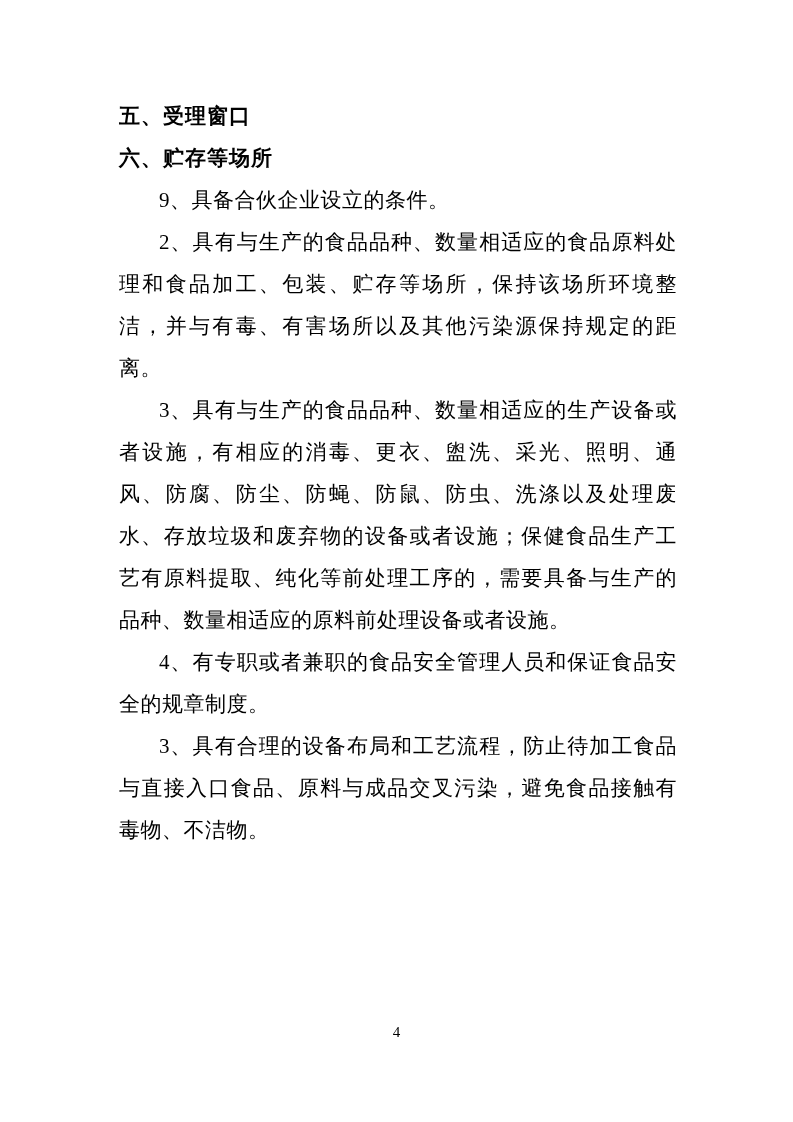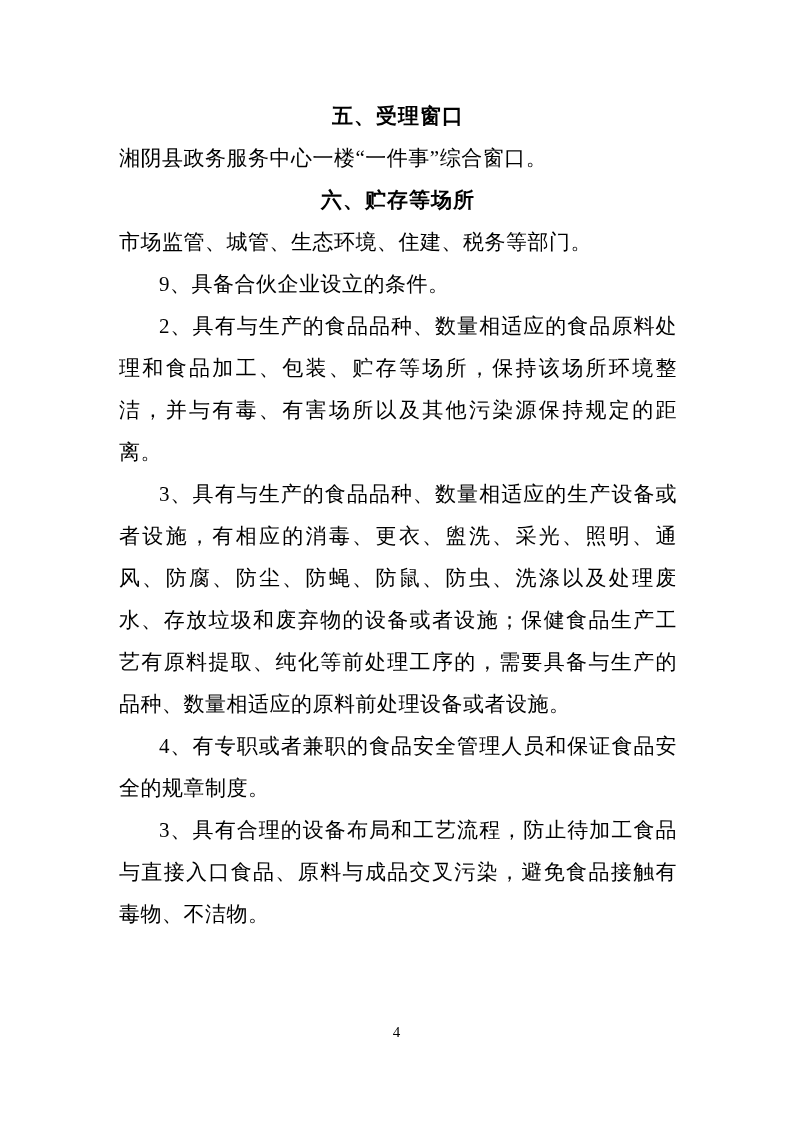--- a/index.html
+++ b/index.html
@@ -18,21 +18,21 @@
     top: 95px;
     width: 558px;
   }
   .sec-heading {
     font-family: "Liberation Sans", "DejaVu Sans", sans-serif;
     font-weight: 700;
     font-size: 21px;
     line-height: 42px;
     letter-spacing: 1px;
     margin: 0;
-    text-align: center;
+    text-align: left;
   }
   .para {
     font-family: "Liberation Serif", "DejaVu Serif", serif;
     font-size: 21px;
     line-height: 42px;
     margin: 0;
     text-align: justify;
     text-justify: inter-character;
     letter-spacing: 0.5px;
   }
@@ -51,24 +51,22 @@
     color: #000000;
   }
 </style>
 </head>
 <body>
 
 <div class="page">
   <div class="content">
 
     <h2 class="sec-heading">五、受理窗口</h2>
-    <p class="para">湘阴县政务服务中心一楼“一件事”综合窗口。</p>
 
     <h2 class="sec-heading">六、贮存等场所</h2>
-    <p class="para">市场监管、城管、生态环境、住建、税务等部门。</p>
 
     <p class="para indent">9、具备合伙企业设立的条件。</p>
     <p class="para indent">2、具有与生产的食品品种、数量相适应的食品原料处理和食品加工、包装、贮存等场所，保持该场所环境整洁，并与有毒、有害场所以及其他污染源保持规定的距离。</p>
     <p class="para indent">3、具有与生产的食品品种、数量相适应的生产设备或者设施，有相应的消毒、更衣、盥洗、采光、照明、通风、防腐、防尘、防蝇、防鼠、防虫、洗涤以及处理废水、存放垃圾和废弃物的设备或者设施；保健食品生产工艺有原料提取、纯化等前处理工序的，需要具备与生产的品种、数量相适应的原料前处理设备或者设施。</p>
     <p class="para indent">4、有专职或者兼职的食品安全管理人员和保证食品安全的规章制度。</p>
     <p class="para indent">3、具有合理的设备布局和工艺流程，防止待加工食品与直接入口食品、原料与成品交叉污染，避免食品接触有毒物、不洁物。</p>
 
   </div>
 
   <div class="page-footer">4</div>

